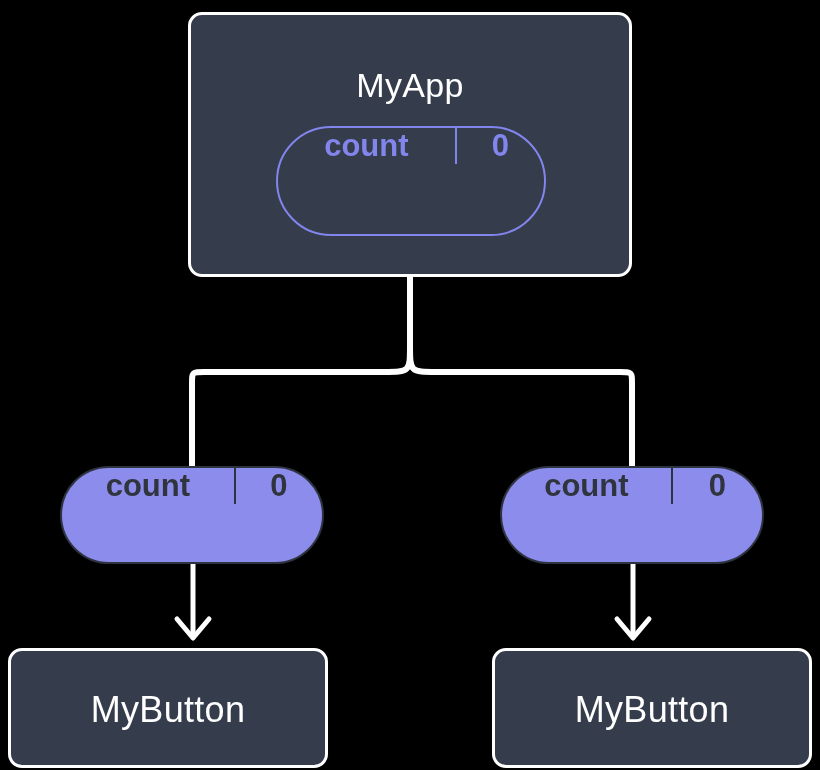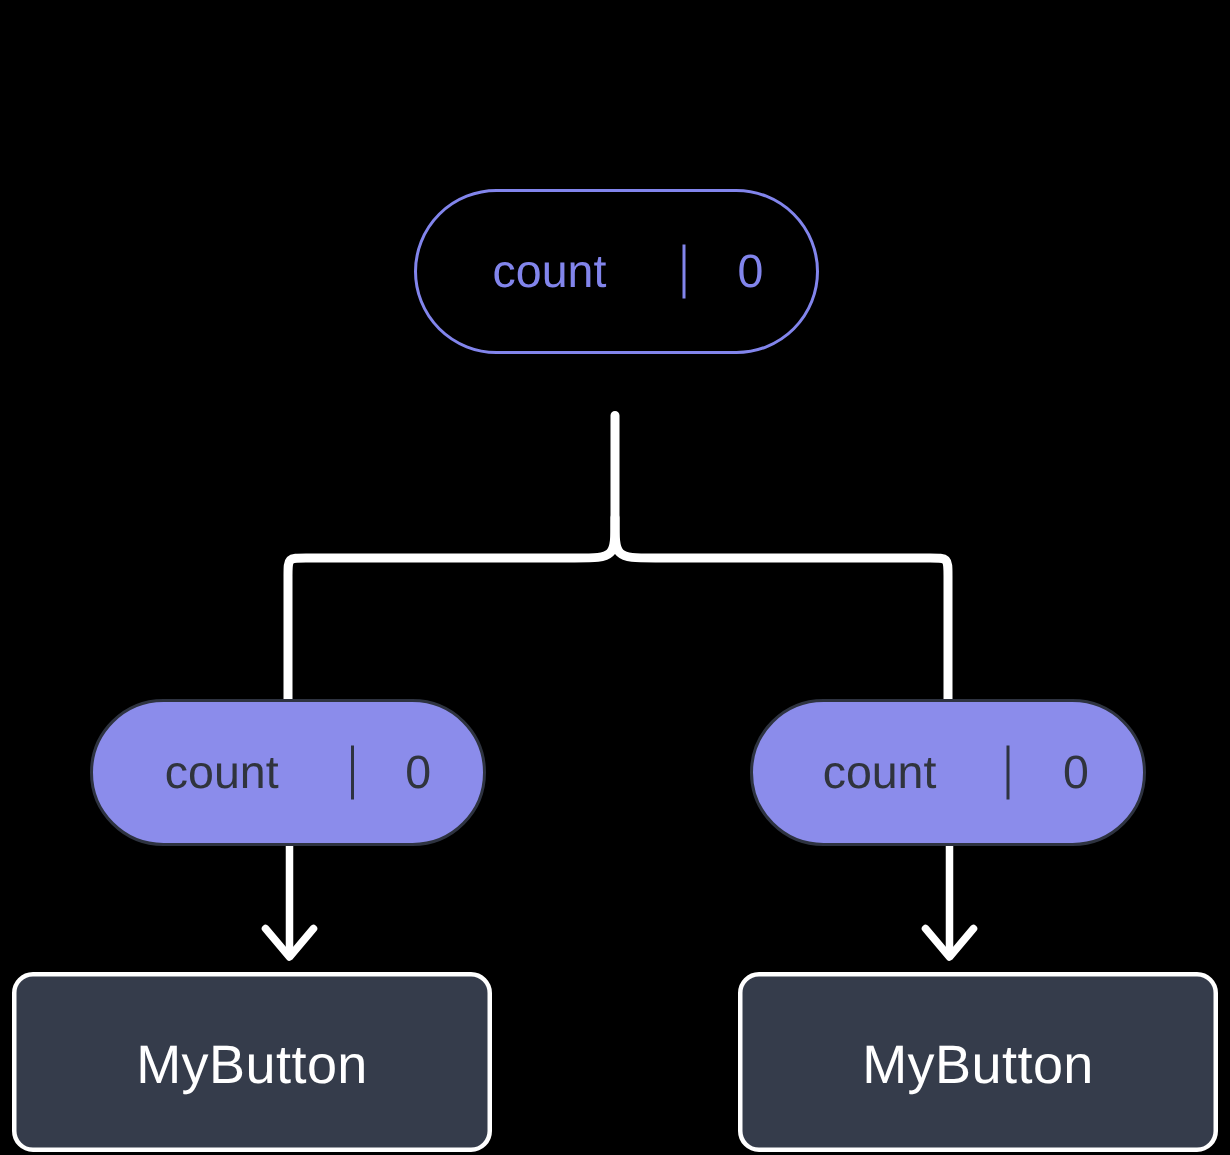--- a/index.html
+++ b/index.html
@@ -48,23 +48,24 @@
   #node-mybutton-left  { left: 8px;   top: 648px; width: 320px; height: 120px; }
   #node-mybutton-right { left: 492px; top: 648px; width: 320px; height: 120px; }
   #node-mybutton-left .node-title,
   #node-mybutton-right .node-title { top: 38px; font-size: 36px; }
 
   
   .pill {
     position: absolute;
     box-sizing: border-box;
     display: flex;
-    align-items: center;
+    align-items: flex-start;
     border-radius: 999px;
     overflow: hidden;
+    font-weight: bold;
   }
   .pill .pill-key,
   .pill .pill-val {
     display: flex;
     align-items: center;
     justify-content: center;
     box-sizing: border-box;
     white-space: nowrap;
   }
 
@@ -122,20 +123,23 @@
              C 632 372 632 372 632 384
              L 632 466" fill="none" stroke="#ffffff" stroke-width="6" stroke-linecap="round" stroke-linejoin="round"></path>
 
     <line x1="193" y1="564" x2="193" y2="634" stroke="#ffffff" stroke-width="5" stroke-linecap="butt"></line>
     <polyline points="177,619 193,638 209,619" fill="none" stroke="#ffffff" stroke-width="5" stroke-linecap="round" stroke-linejoin="round"></polyline>
 
     <line x1="633" y1="564" x2="633" y2="634" stroke="#ffffff" stroke-width="5" stroke-linecap="butt"></line>
     <polyline points="617,619 633,638 649,619" fill="none" stroke="#ffffff" stroke-width="5" stroke-linecap="round" stroke-linejoin="round"></polyline>
   </svg>
 
+  <div class="node-box" id="node-myapp">
+    <div class="node-title">MyApp</div>
+  </div>
 
   <div class="pill outlined" id="pill-myapp">
     <div class="pill-key">count</div>
     <div class="pill-val">0</div>
   </div>
 
   <div class="pill filled" id="pill-left">
     <div class="pill-key">count</div>
     <div class="pill-val">0</div>
   </div>

